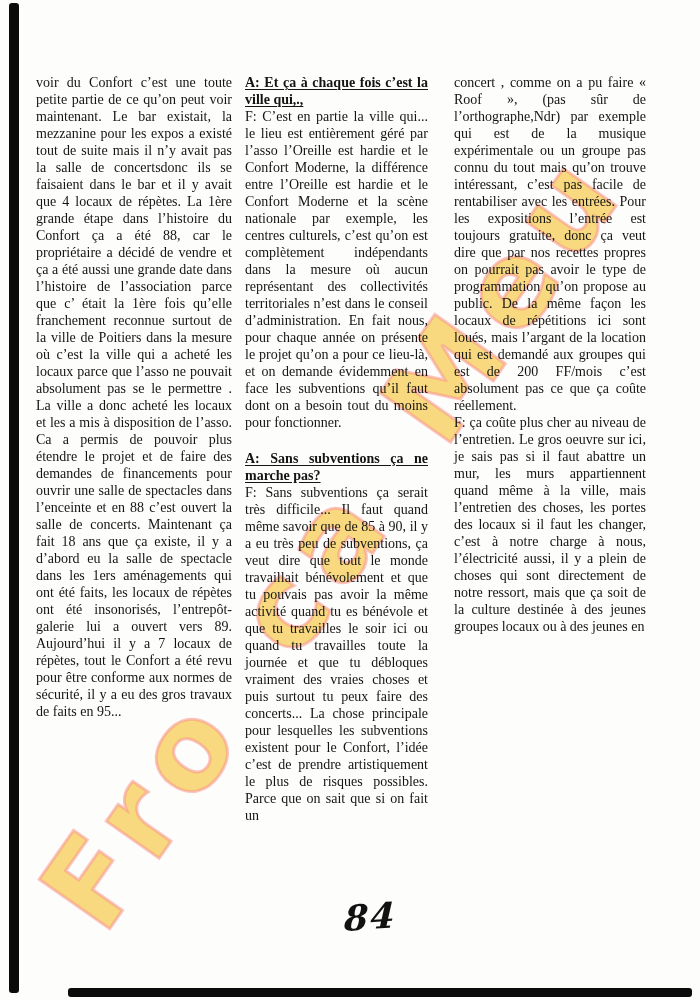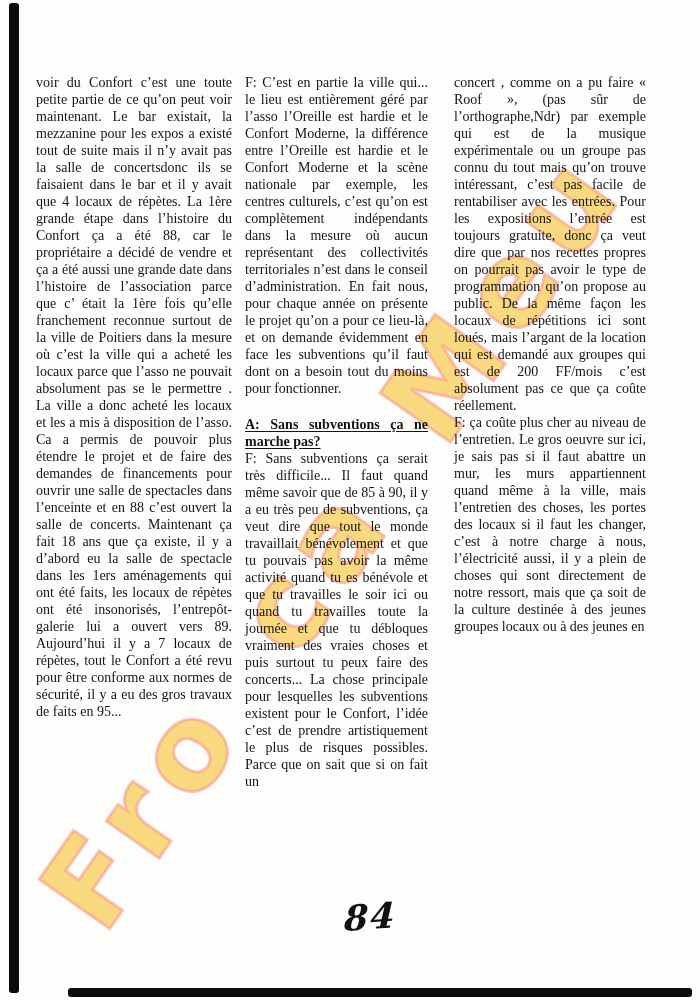--- a/index.html
+++ b/index.html
@@ -85,20 +85,21 @@
 </head>
 <body>
 
 <div class="watermark">Fro ca Meu</div>
 
 <div class="columns">
   <div class="col col-1">
     <p class="body">voir du Confort c’est une toute petite partie de ce qu’on peut voir maintenant. Le bar existait, la mezzanine pour les expos a existé tout de suite mais il n’y avait pas la salle de concertsdonc ils se faisaient dans le bar et il y avait que 4 locaux de répètes. La 1ère grande étape dans l’histoire du Confort ça a été 88, car le propriétaire a décidé de vendre et ça a été aussi une grande date dans l’histoire de l’association parce que c’ était la 1ère fois qu’elle franchement reconnue surtout de la ville de Poitiers dans la mesure où c’est la ville qui a acheté les locaux parce que l’asso ne pouvait absolument pas se le permettre . La ville a donc acheté les locaux et les a mis à disposition de l’asso. Ca a permis de pouvoir plus étendre le projet et de faire des demandes de financements pour ouvrir une salle de spectacles dans l’enceinte et en 88 c’est ouvert la salle de concerts. Maintenant ça fait 18 ans que ça existe, il y a d’abord eu la salle de spectacle dans les 1ers aménagements qui ont été faits, les locaux de répètes ont été insonorisés, l’entrepôt-galerie lui a ouvert vers 89. Aujourd’hui il y a 7 locaux de répètes, tout le Confort a été revu pour être conforme aux normes de sécurité, il y a eu des gros travaux de faits en 95...</p>
   </div>
   <div class="col col-2">
+    <p class="heading">A: Et ça à chaque fois c’est la ville qui,.,</p>
     <p class="body">F: C’est en partie la ville qui... le lieu est entièrement géré par l’asso l’Oreille est hardie et le Confort Moderne, la différence entre l’Oreille est hardie et le Confort Moderne et la scène nationale par exemple, les centres culturels, c’est qu’on est complètement indépendants dans la mesure où aucun représentant des collectivités territoriales n’est dans le conseil d’administration. En fait nous, pour chaque année on présente le projet qu’on a pour ce lieu-là, et on demande évidemment en face les subventions qu’il faut dont on a besoin tout du moins pour fonctionner.</p>
     <p class="heading gap-above">A: Sans subventions ça ne marche pas?</p>
     <p class="body">F: Sans subventions ça serait très difficile... Il faut quand même savoir que de 85 à 90, il y a eu très peu de subventions, ça veut dire que tout le monde travaillait bénévolement et que tu pouvais pas avoir la même activité quand tu es bénévole et que tu travailles le soir ici ou quand tu travailles toute la journée et que tu débloques vraiment des vraies choses et puis surtout tu peux faire des concerts... La chose principale pour lesquelles les subventions existent pour le Confort, l’idée c’est de prendre artistiquement le plus de risques possibles. Parce que on sait que si on fait un</p>
   </div>
   <div class="col col-3">
     <p class="body">concert , comme on a pu faire « Roof », (pas sûr de l’orthographe,Ndr) par exemple qui est de la musique expérimentale ou un groupe pas connu du tout mais qu’on trouve intéressant, c’est pas facile de rentabiliser avec les entrées. Pour les expositions l’entrée est toujours gratuite, donc ça veut dire que par nos recettes propres on pourrait pas avoir le type de programmation qu’on propose au public. De la même façon les locaux de répétitions ici sont loués, mais l’argant de la location qui est demandé aux groupes qui est de 200 FF/mois c’est absolument pas ce que ça coûte réellement.</p>
     <p class="body">F: ça coûte plus cher au niveau de l’entretien. Le gros oeuvre sur ici, je sais pas si il faut abattre un mur, les murs appartiennent quand même à la ville, mais l’entretien des choses, les portes des locaux si il faut les changer, c’est à notre charge à nous, l’électricité aussi, il y a plein de choses qui sont directement de notre ressort, mais que ça soit de la culture destinée à des jeunes groupes locaux ou à des jeunes en</p>
   </div>
 </div>
 

